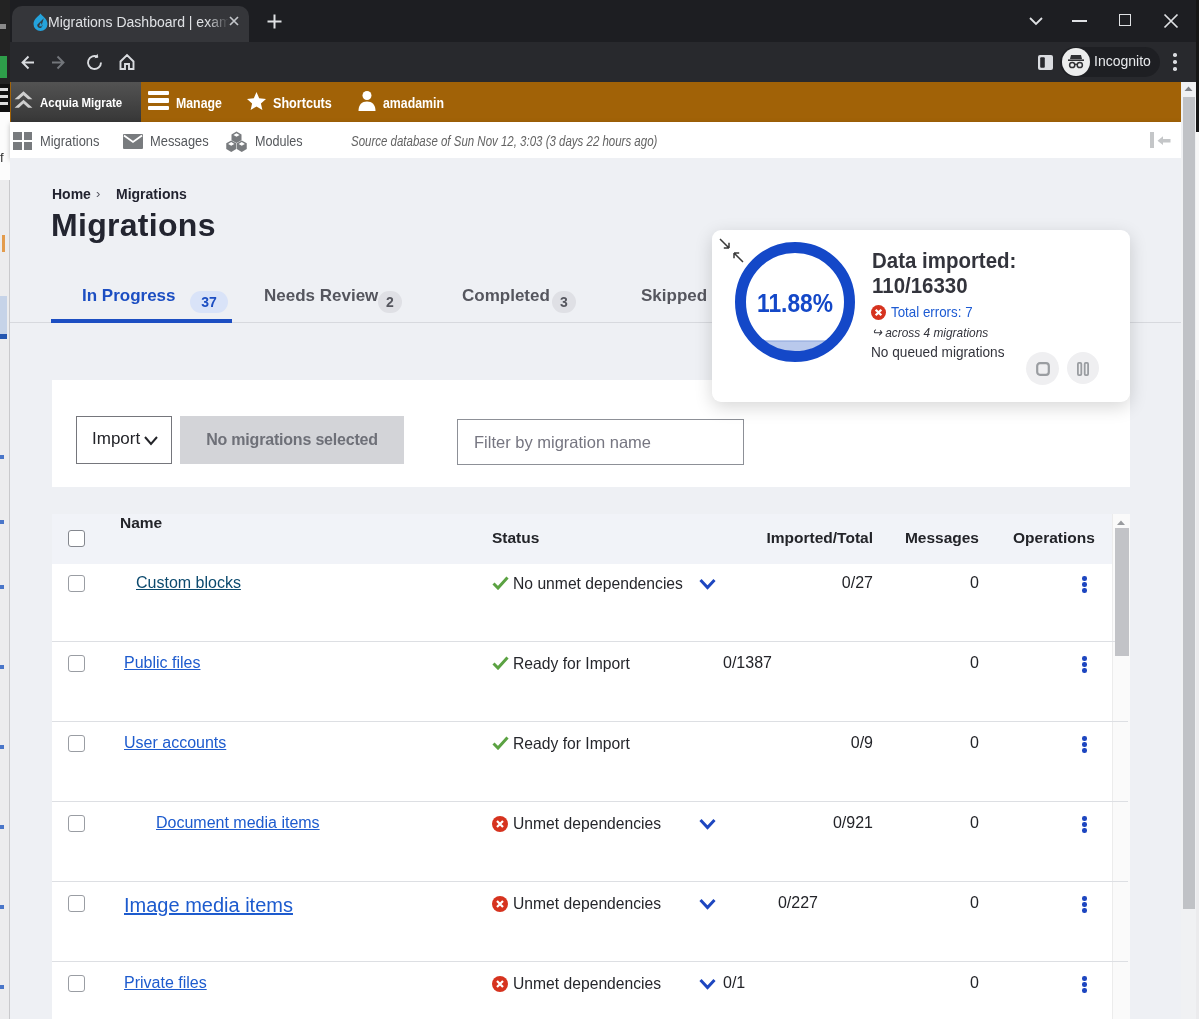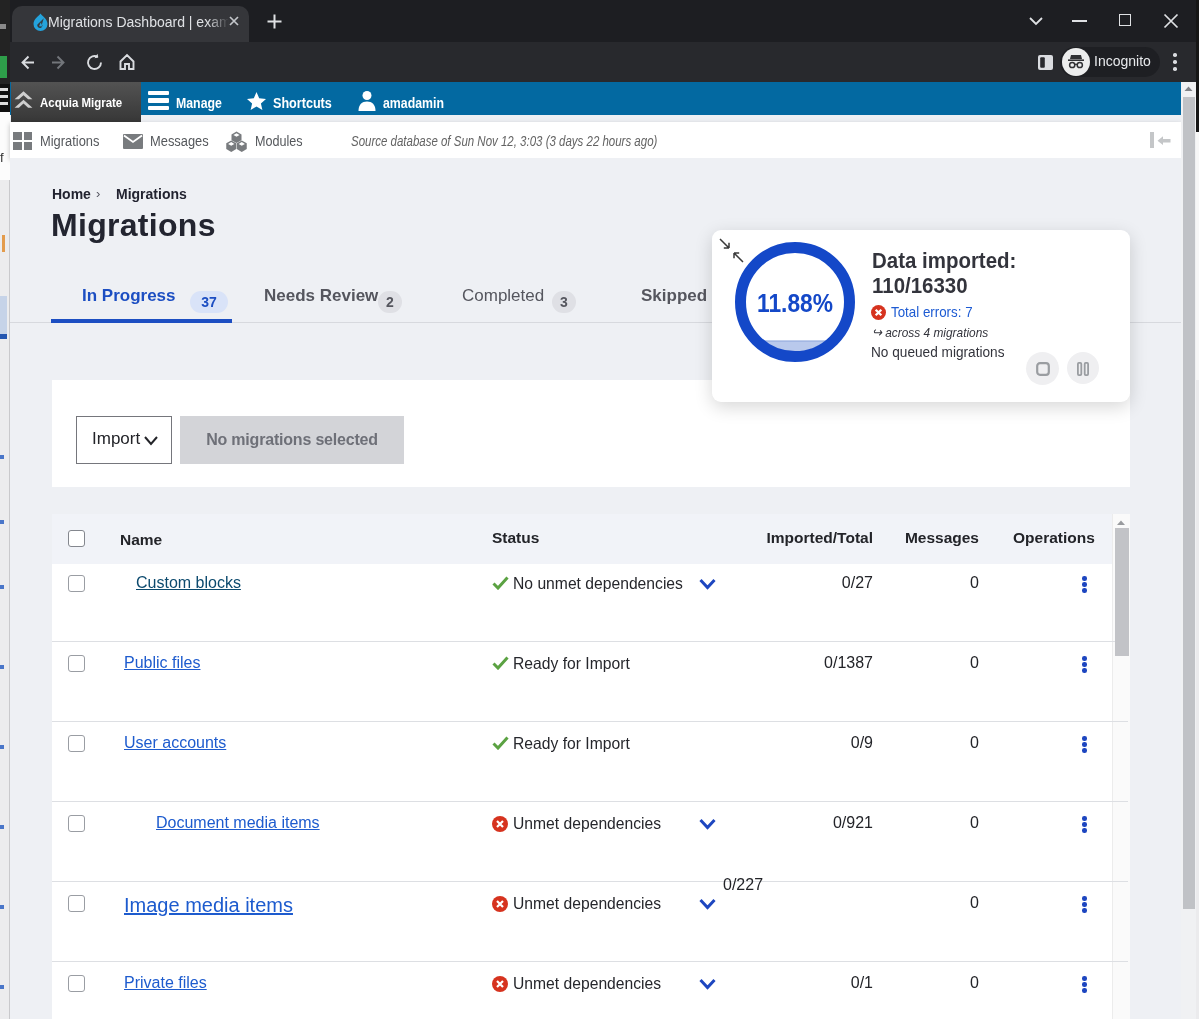--- a/index.html
+++ b/index.html
@@ -97,21 +97,21 @@
       <rect x="1" y="5.4" width="16" height="1.6" fill="#303134"></rect>
     <circle cx="5.2" cy="11" r="2.6" fill="none" stroke="#303134" stroke-width="1.5"></circle>
     <circle cx="12.8" cy="11" r="2.6" fill="none" stroke="#303134" stroke-width="1.5"></circle>
     <path d="M7.8 10.6 Q9 9.8 10.2 10.6" fill="none" stroke="#303134" stroke-width="1.3"></path>
   </svg>
   <div class="abs" style="left:1084px;top:11px;font-size:14px;color:#e8eaed;">Incognito</div>
 
   <div class="abs" style="left:1163px;top:11px;width:3.5px;height:3.5px;border-radius:50%;background:#dadce0;box-shadow:0 7px 0 #dadce0, 0 14px 0 #dadce0;"></div>
 </div>
 
-<div class="abs" style="left:10px;top:82px;width:1171px;height:33px;background:#0369a1;text-align:right;">
+<div class="abs" style="left:10px;top:82px;width:1171px;height:40px;background:#a16207;text-align:right;">
   <div class="abs" style="left:1px;top:0;width:130px;height:40px;background:linear-gradient(180deg,#535353,#373737);">
     <svg class="abs" style="left:2px;top:7px;" width="21" height="21" viewBox="0 0 20 20">
       <path d="M1.5 9.8 L10 2.2 L18.5 9.8 L14.4 9.8 L10 5.9 L5.6 9.8 Z" fill="#cfcfcf"></path>
       <path d="M1.5 17.8 L10 10.2 L18.5 17.8 L14.4 17.8 L10 13.9 L5.6 17.8 Z" fill="#cfcfcf"></path>
     </svg>
     <div class="abs" style="left:29px;top:13px;font-size:13.5px;font-weight:bold;color:#fff;white-space:nowrap;transform:scaleX(0.85);transform-origin:left top;">Acquia Migrate</div>
   </div>
   <div class="abs" style="left:138px;top:9px;width:21px;height:20px;">
     <div style="height:4.4px;background:#fff;margin-bottom:3px;border-radius:1px;"></div>
     <div style="height:4.4px;background:#fff;margin-bottom:3px;border-radius:1px;"></div>
@@ -177,39 +177,40 @@
   <div class="abs" style="left:106px;top:28px;font-size:14px;font-weight:bold;color:#222330;">Migrations</div>
 
   <div class="abs" style="left:41px;top:49px;font-size:32px;font-weight:bold;color:#232530;letter-spacing:0.3px;">Migrations</div>
 
   <div class="abs" style="left:0;top:120px;width:1171px;height:45px;border-bottom:1px solid #d7d9de;"></div>
   <div class="abs" style="left:72px;top:128px;font-size:17px;font-weight:bold;color:#1c4ec2;">In Progress</div>
   <div class="abs" style="left:180px;top:131px;width:38px;height:22px;background:#d9e3f8;border-radius:11px;text-align:center;font-size:14px;font-weight:bold;color:#1c4ec2;line-height:22px;margin-top:2px;">37</div>
   <div class="abs" style="left:41px;top:161px;width:181px;height:4px;background:#1c4ec2;"></div>
   <div class="abs" style="left:254px;top:128px;font-size:17px;font-weight:bold;color:#55565e;">Needs Review</div>
   <div class="abs" style="left:368px;top:131px;width:24px;height:22px;background:#dfe0e5;border-radius:11px;text-align:center;font-size:14px;font-weight:bold;color:#55565e;line-height:22px;margin-top:2px;">2</div>
-  <div class="abs" style="left:452px;top:128px;font-size:17px;font-weight:normal;color:#55565e;">Completed</div>
+  <div class="abs" style="left:452px;top:128px;font-size:17px;font-weight:bold;color:#55565e;">Completed</div>
   <div class="abs" style="left:542px;top:131px;width:24px;height:22px;background:#dfe0e5;border-radius:11px;text-align:center;font-size:14px;font-weight:bold;color:#55565e;line-height:22px;margin-top:2px;">3</div>
   <div class="abs" style="left:631px;top:128px;font-size:17px;font-weight:bold;color:#55565e;">Skipped</div>
 
   <div class="abs" style="left:42px;top:222px;width:1078px;height:107px;background:#fff;">
     <div class="abs" style="left:24px;top:36px;width:96px;height:48px;background:#fff;border:1px solid #75767c;font-size:17px;color:#232429;">
       <span class="abs" style="left:15px;top:12px;">Import</span>
       <svg class="abs" style="left:66px;top:18px;" width="16" height="12" viewBox="0 0 16 12">
           <path d="M2 2 L8 9 L14 2" fill="none" stroke="#232429" stroke-width="2"></path>
         </svg>
     </div>
     <div class="abs" style="left:128px;top:36px;width:224px;height:48px;background:#d3d4d8;text-align:center;font-size:16px;font-weight:bold;color:#6e7078;line-height:48px;letter-spacing:-0.2px;">No migrations selected</div>
+    <div class="abs" style="left:405px;top:39px;width:287px;height:46px;background:#fff;border:1px solid #8d9097;font-size:16.5px;color:#767681;line-height:44px;"><span style="margin-left:16px;">Filter by migration name</span></div>
   </div>
 
   <div class="abs" style="left:42px;top:356px;width:1078px;height:505px;background:#fff;">
 
     <div class="abs" style="left:0;top:0;width:1078px;height:50px;background:#f1f3f8;"></div>
     <div class="abs" style="left:16px;top:16px;width:17px;height:17px;background:#fff;border:1.5px solid #84878e;border-radius:3px;"></div>
-    <div class="abs" style="left:68px;top:17px;font-size:15.5px;font-weight:bold;color:#232429;">Name</div>
+    <div class="abs" style="left:68px;top:0;font-size:15.5px;font-weight:bold;color:#232429;">Name</div>
     <div class="abs" style="left:440px;top:15px;font-size:15.5px;font-weight:bold;color:#232429;">Status</div>
     <div class="abs" style="left:621px;top:15px;width:200px;text-align:right;font-size:15.5px;font-weight:bold;color:#232429;">Imported/Total</div>
     <div class="abs" style="left:827px;top:15px;width:100px;text-align:right;font-size:15.5px;font-weight:bold;color:#232429;">Messages</div>
     <div class="abs" style="left:961px;top:15px;font-size:15.5px;font-weight:bold;color:#232429;">Operations</div>
 
     <div class="abs" style="left:1060px;top:0;width:18px;height:505px;background:#fafafa;border-left:1px solid #ececec;"></div>
     <svg class="abs" style="left:1063px;top:4px;" width="12" height="10" viewBox="0 0 12 10">
         <path d="M2 7 L6 2.5 L10 7 Z" fill="#999b9e"></path>
       </svg>
     <div class="abs" style="left:1063px;top:14px;width:14px;height:128px;background:#c2c3c7;z-index:3;"></div>
@@ -230,21 +231,21 @@
 <div class="abs" style="left:723px;top:574px;width:150px;text-align:right;font-size:16px;color:#232429;">0/27</div>
 <div class="abs" style="left:879px;top:574px;width:100px;text-align:right;font-size:16px;color:#232429;">0</div>
 <div class="abs" style="left:1082px;top:576px;width:4.5px;height:4.5px;border-radius:50%;background:#1d46c0;box-shadow:0 6px 0 #1d46c0, 0 12px 0 #1d46c0;"></div>
 <div class="abs" style="left:52px;top:642px;width:1076px;height:80px;border-bottom:1px solid #dddfe3;"></div>
 <div class="abs" style="left:68px;top:655px;width:17px;height:17px;background:#fff;border:1.5px solid #9a9da3;border-radius:3px;"></div>
 <div class="abs" style="left:124px;top:654px;font-size:16px;color:#1d5bce;text-decoration:underline;">Public files</div>
 <div class="abs" style="left:492px;top:656px;"><svg width="17" height="14" viewBox="0 0 17 14">
         <path d="M1.5 7.5 L6 12 L15.5 1.5" fill="none" stroke="#5ba242" stroke-width="3"></path>
       </svg></div>
 <div class="abs" style="left:513px;top:654px;font-size:16.5px;color:#26272c;transform:scaleX(0.95);transform-origin:left top;white-space:nowrap;">Ready for Import</div>
-<div class="abs" style="left:723px;top:654px;width:150px;text-align:right;font-size:16px;color:#232429;">0/1387</div>
+<div class="abs" style="left:723px;top:654px;width:150px;text-align:left;font-size:16px;color:#232429;">0/1387</div>
 <div class="abs" style="left:879px;top:654px;width:100px;text-align:right;font-size:16px;color:#232429;">0</div>
 <div class="abs" style="left:1082px;top:656px;width:4.5px;height:4.5px;border-radius:50%;background:#1d46c0;box-shadow:0 6px 0 #1d46c0, 0 12px 0 #1d46c0;"></div>
 <div class="abs" style="left:52px;top:722px;width:1076px;height:80px;border-bottom:1px solid #dddfe3;"></div>
 <div class="abs" style="left:68px;top:735px;width:17px;height:17px;background:#fff;border:1.5px solid #9a9da3;border-radius:3px;"></div>
 <div class="abs" style="left:124px;top:734px;font-size:16px;color:#1d5bce;text-decoration:underline;">User accounts</div>
 <div class="abs" style="left:492px;top:736px;"><svg width="17" height="14" viewBox="0 0 17 14">
         <path d="M1.5 7.5 L6 12 L15.5 1.5" fill="none" stroke="#5ba242" stroke-width="3"></path>
       </svg></div>
 <div class="abs" style="left:513px;top:734px;font-size:16.5px;color:#26272c;transform:scaleX(0.95);transform-origin:left top;white-space:nowrap;">Ready for Import</div>
 <div class="abs" style="left:723px;top:734px;width:150px;text-align:right;font-size:16px;color:#232429;">0/9</div>
@@ -268,35 +269,35 @@
 <div class="abs" style="left:68px;top:895px;width:17px;height:17px;background:#fff;border:1.5px solid #9a9da3;border-radius:3px;"></div>
 <div class="abs" style="left:124px;top:894px;font-size:20px;color:#1d5bce;text-decoration:underline;">Image media items</div>
 <div class="abs" style="left:492px;top:896px;"><svg width="16" height="16" viewBox="0 0 16 16">
         <circle cx="8" cy="8" r="8" fill="#d6331f"></circle>
         <path d="M5 5 L11 11 M11 5 L5 11" stroke="#fff" stroke-width="2.2"></path>
       </svg></div>
 <div class="abs" style="left:513px;top:894px;font-size:16.5px;color:#26272c;transform:scaleX(0.95);transform-origin:left top;white-space:nowrap;">Unmet dependencies</div>
 <div class="abs" style="left:698px;top:896px;"><svg width="19" height="12" viewBox="0 0 19 12">
         <path d="M2.5 2 L9.5 9.5 L16.5 2" fill="none" stroke="#1d46c0" stroke-width="3"></path>
       </svg></div>
-<div class="abs" style="left:723px;top:876px;width:150px;text-align:left;font-size:16px;color:#232429;">0/227</div>
+<div class="abs" style="left:723px;top:894px;width:150px;text-align:center;font-size:16px;color:#232429;">0/227</div>
 <div class="abs" style="left:879px;top:894px;width:100px;text-align:right;font-size:16px;color:#232429;">0</div>
 <div class="abs" style="left:1082px;top:896px;width:4.5px;height:4.5px;border-radius:50%;background:#1d46c0;box-shadow:0 6px 0 #1d46c0, 0 12px 0 #1d46c0;"></div>
 <div class="abs" style="left:52px;top:962px;width:1076px;height:80px;border-bottom:1px solid #dddfe3;"></div>
 <div class="abs" style="left:68px;top:975px;width:17px;height:17px;background:#fff;border:1.5px solid #9a9da3;border-radius:3px;"></div>
 <div class="abs" style="left:124px;top:974px;font-size:16px;color:#1d5bce;text-decoration:underline;">Private files</div>
 <div class="abs" style="left:492px;top:976px;"><svg width="16" height="16" viewBox="0 0 16 16">
         <circle cx="8" cy="8" r="8" fill="#d6331f"></circle>
         <path d="M5 5 L11 11 M11 5 L5 11" stroke="#fff" stroke-width="2.2"></path>
       </svg></div>
 <div class="abs" style="left:513px;top:974px;font-size:16.5px;color:#26272c;transform:scaleX(0.95);transform-origin:left top;white-space:nowrap;">Unmet dependencies</div>
 <div class="abs" style="left:698px;top:976px;"><svg width="19" height="12" viewBox="0 0 19 12">
         <path d="M2.5 2 L9.5 9.5 L16.5 2" fill="none" stroke="#1d46c0" stroke-width="3"></path>
       </svg></div>
-<div class="abs" style="left:723px;top:974px;width:150px;text-align:right;font-size:16px;color:#232429;">0/1</div>
+<div class="abs" style="left:723px;top:974px;width:150px;font-size:16px;color:#232429;">0/1</div>
 <div class="abs" style="left:879px;top:974px;width:100px;text-align:right;font-size:16px;color:#232429;">0</div>
 <div class="abs" style="left:1082px;top:976px;width:4.5px;height:4.5px;border-radius:50%;background:#1d46c0;box-shadow:0 6px 0 #1d46c0, 0 12px 0 #1d46c0;"></div>
 </div>
 
 <div class="abs" style="left:712px;top:230px;width:418px;height:172px;background:#fff;border-radius:9px;box-shadow:0 5px 18px rgba(0,0,0,0.16);"></div>
 
 <svg class="abs" style="left:719px;top:238px;" width="12" height="12" viewBox="0 0 12 12">
   <path d="M1 1 L10 10 M10 10 H4.8 M10 10 V4.8" fill="none" stroke="#3a3a3a" stroke-width="1.5"></path>
 </svg>
 <svg class="abs" style="left:732px;top:251px;" width="12" height="12" viewBox="0 0 12 12">

